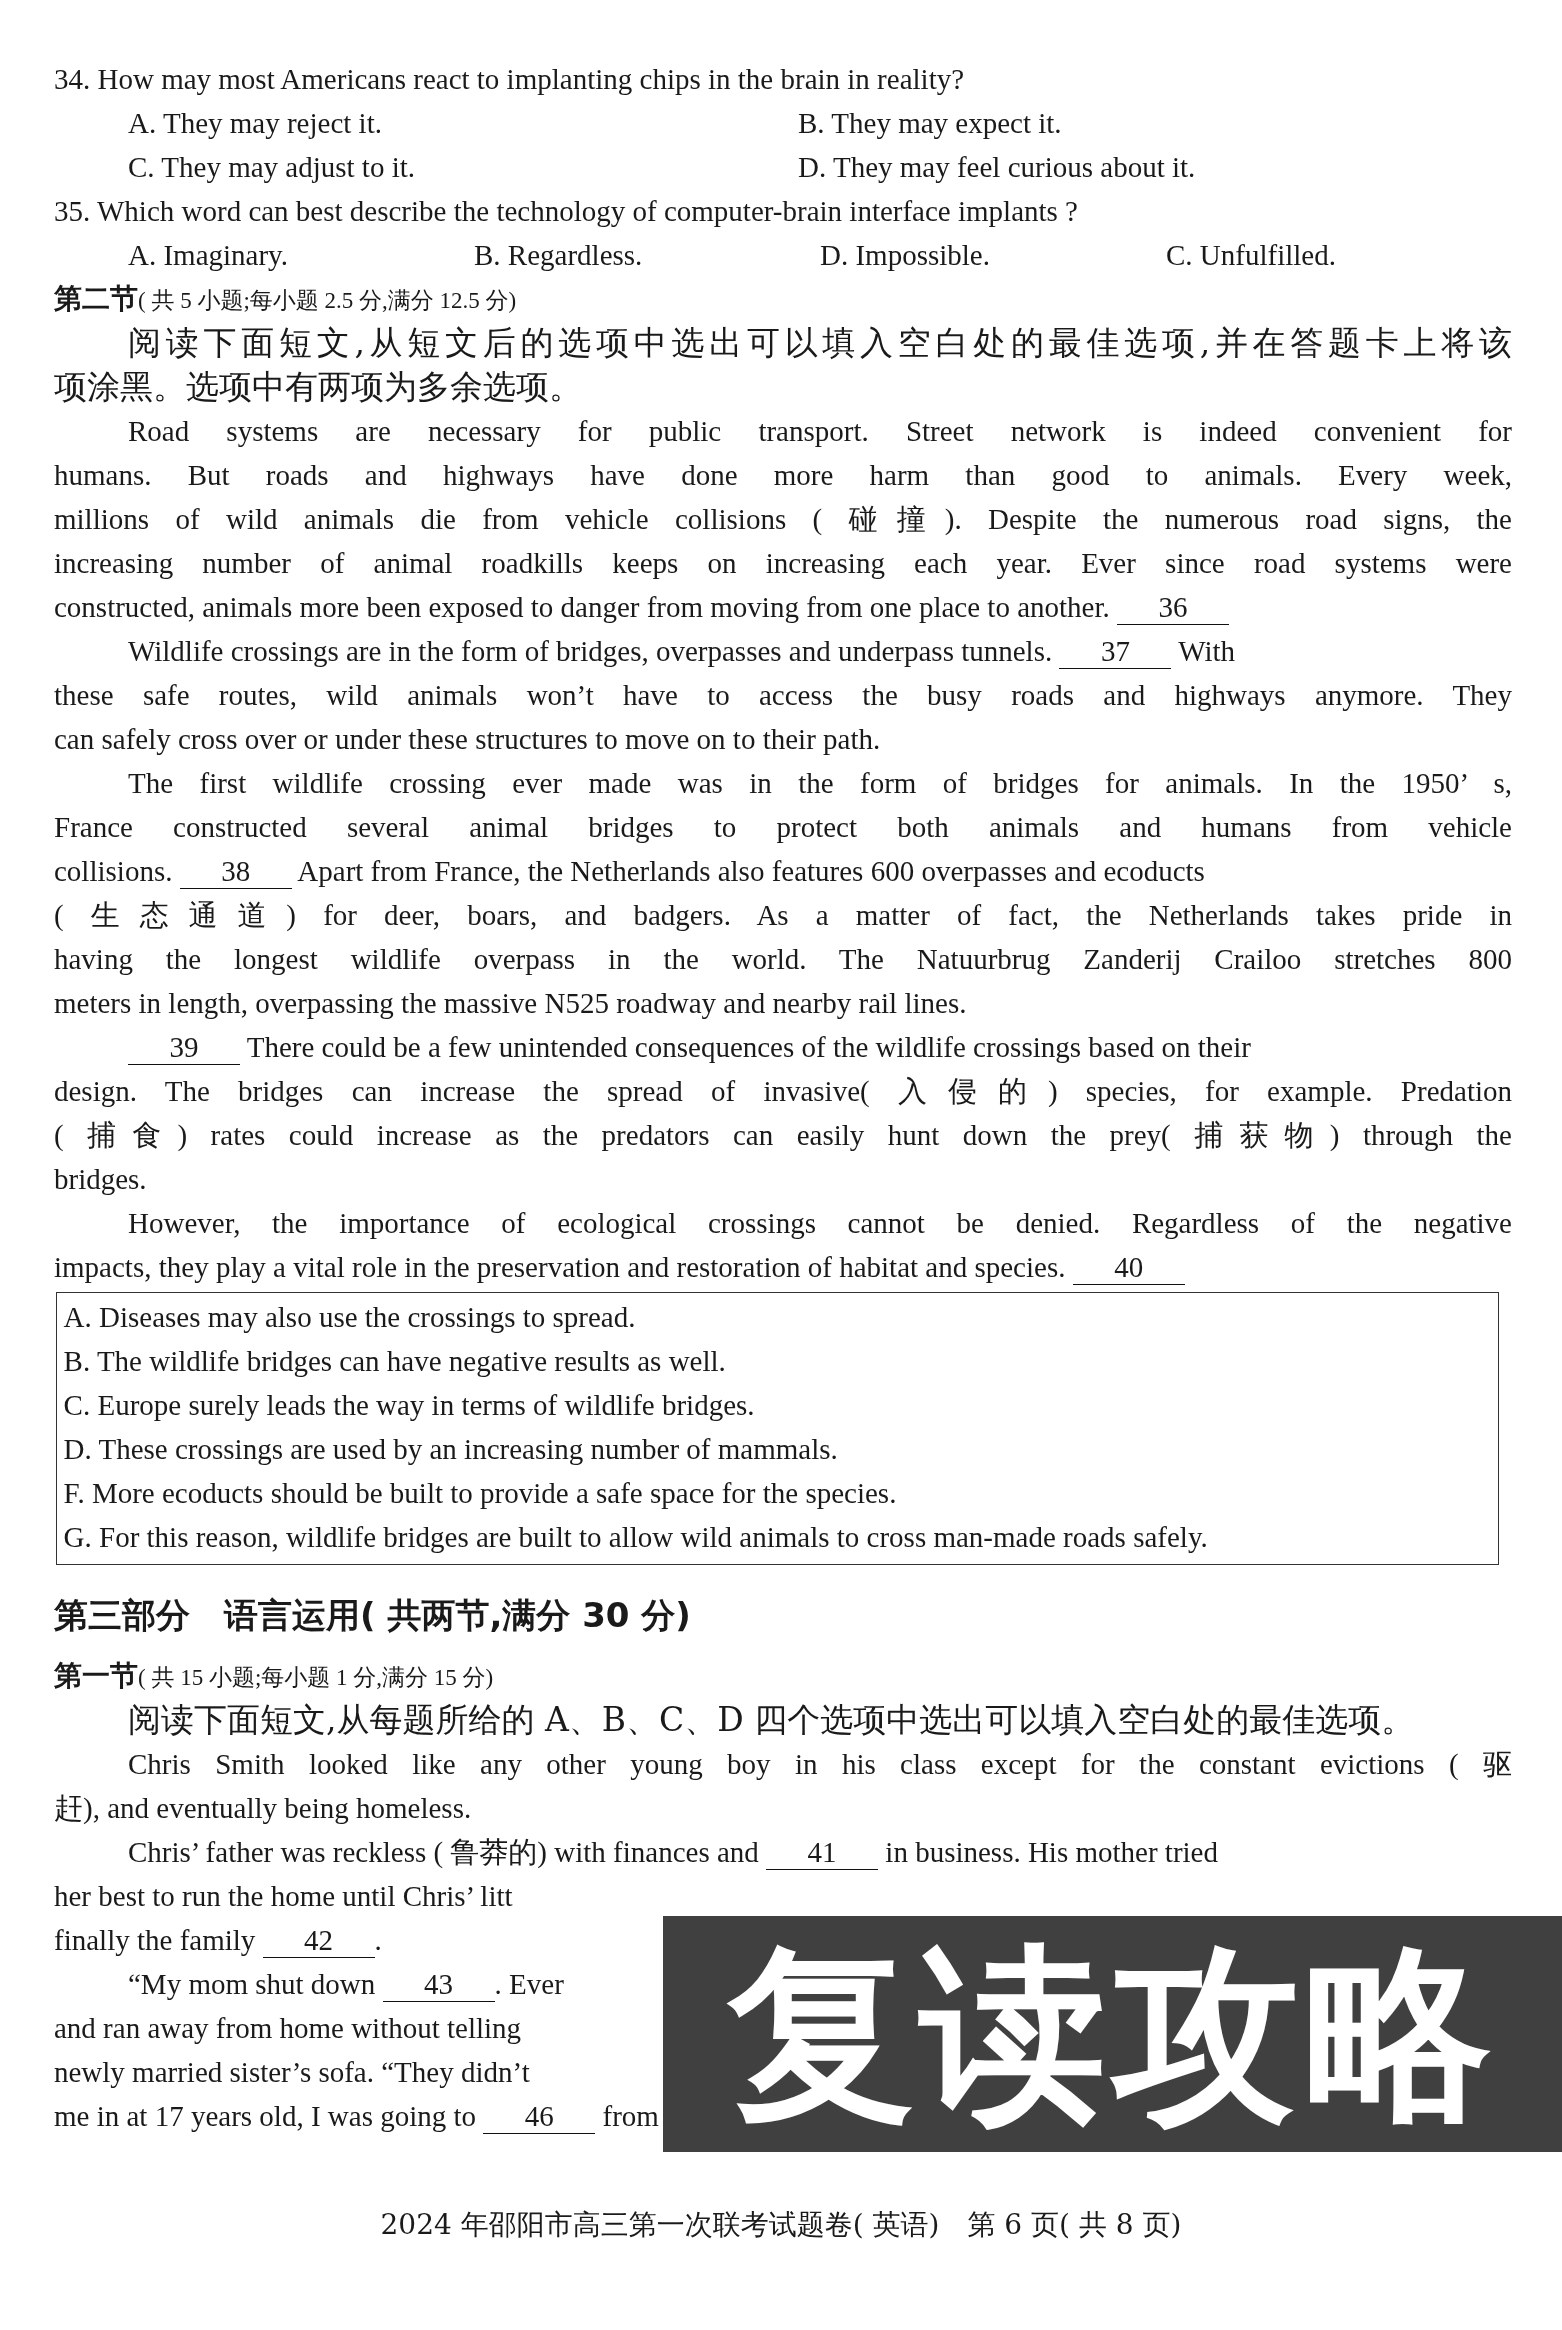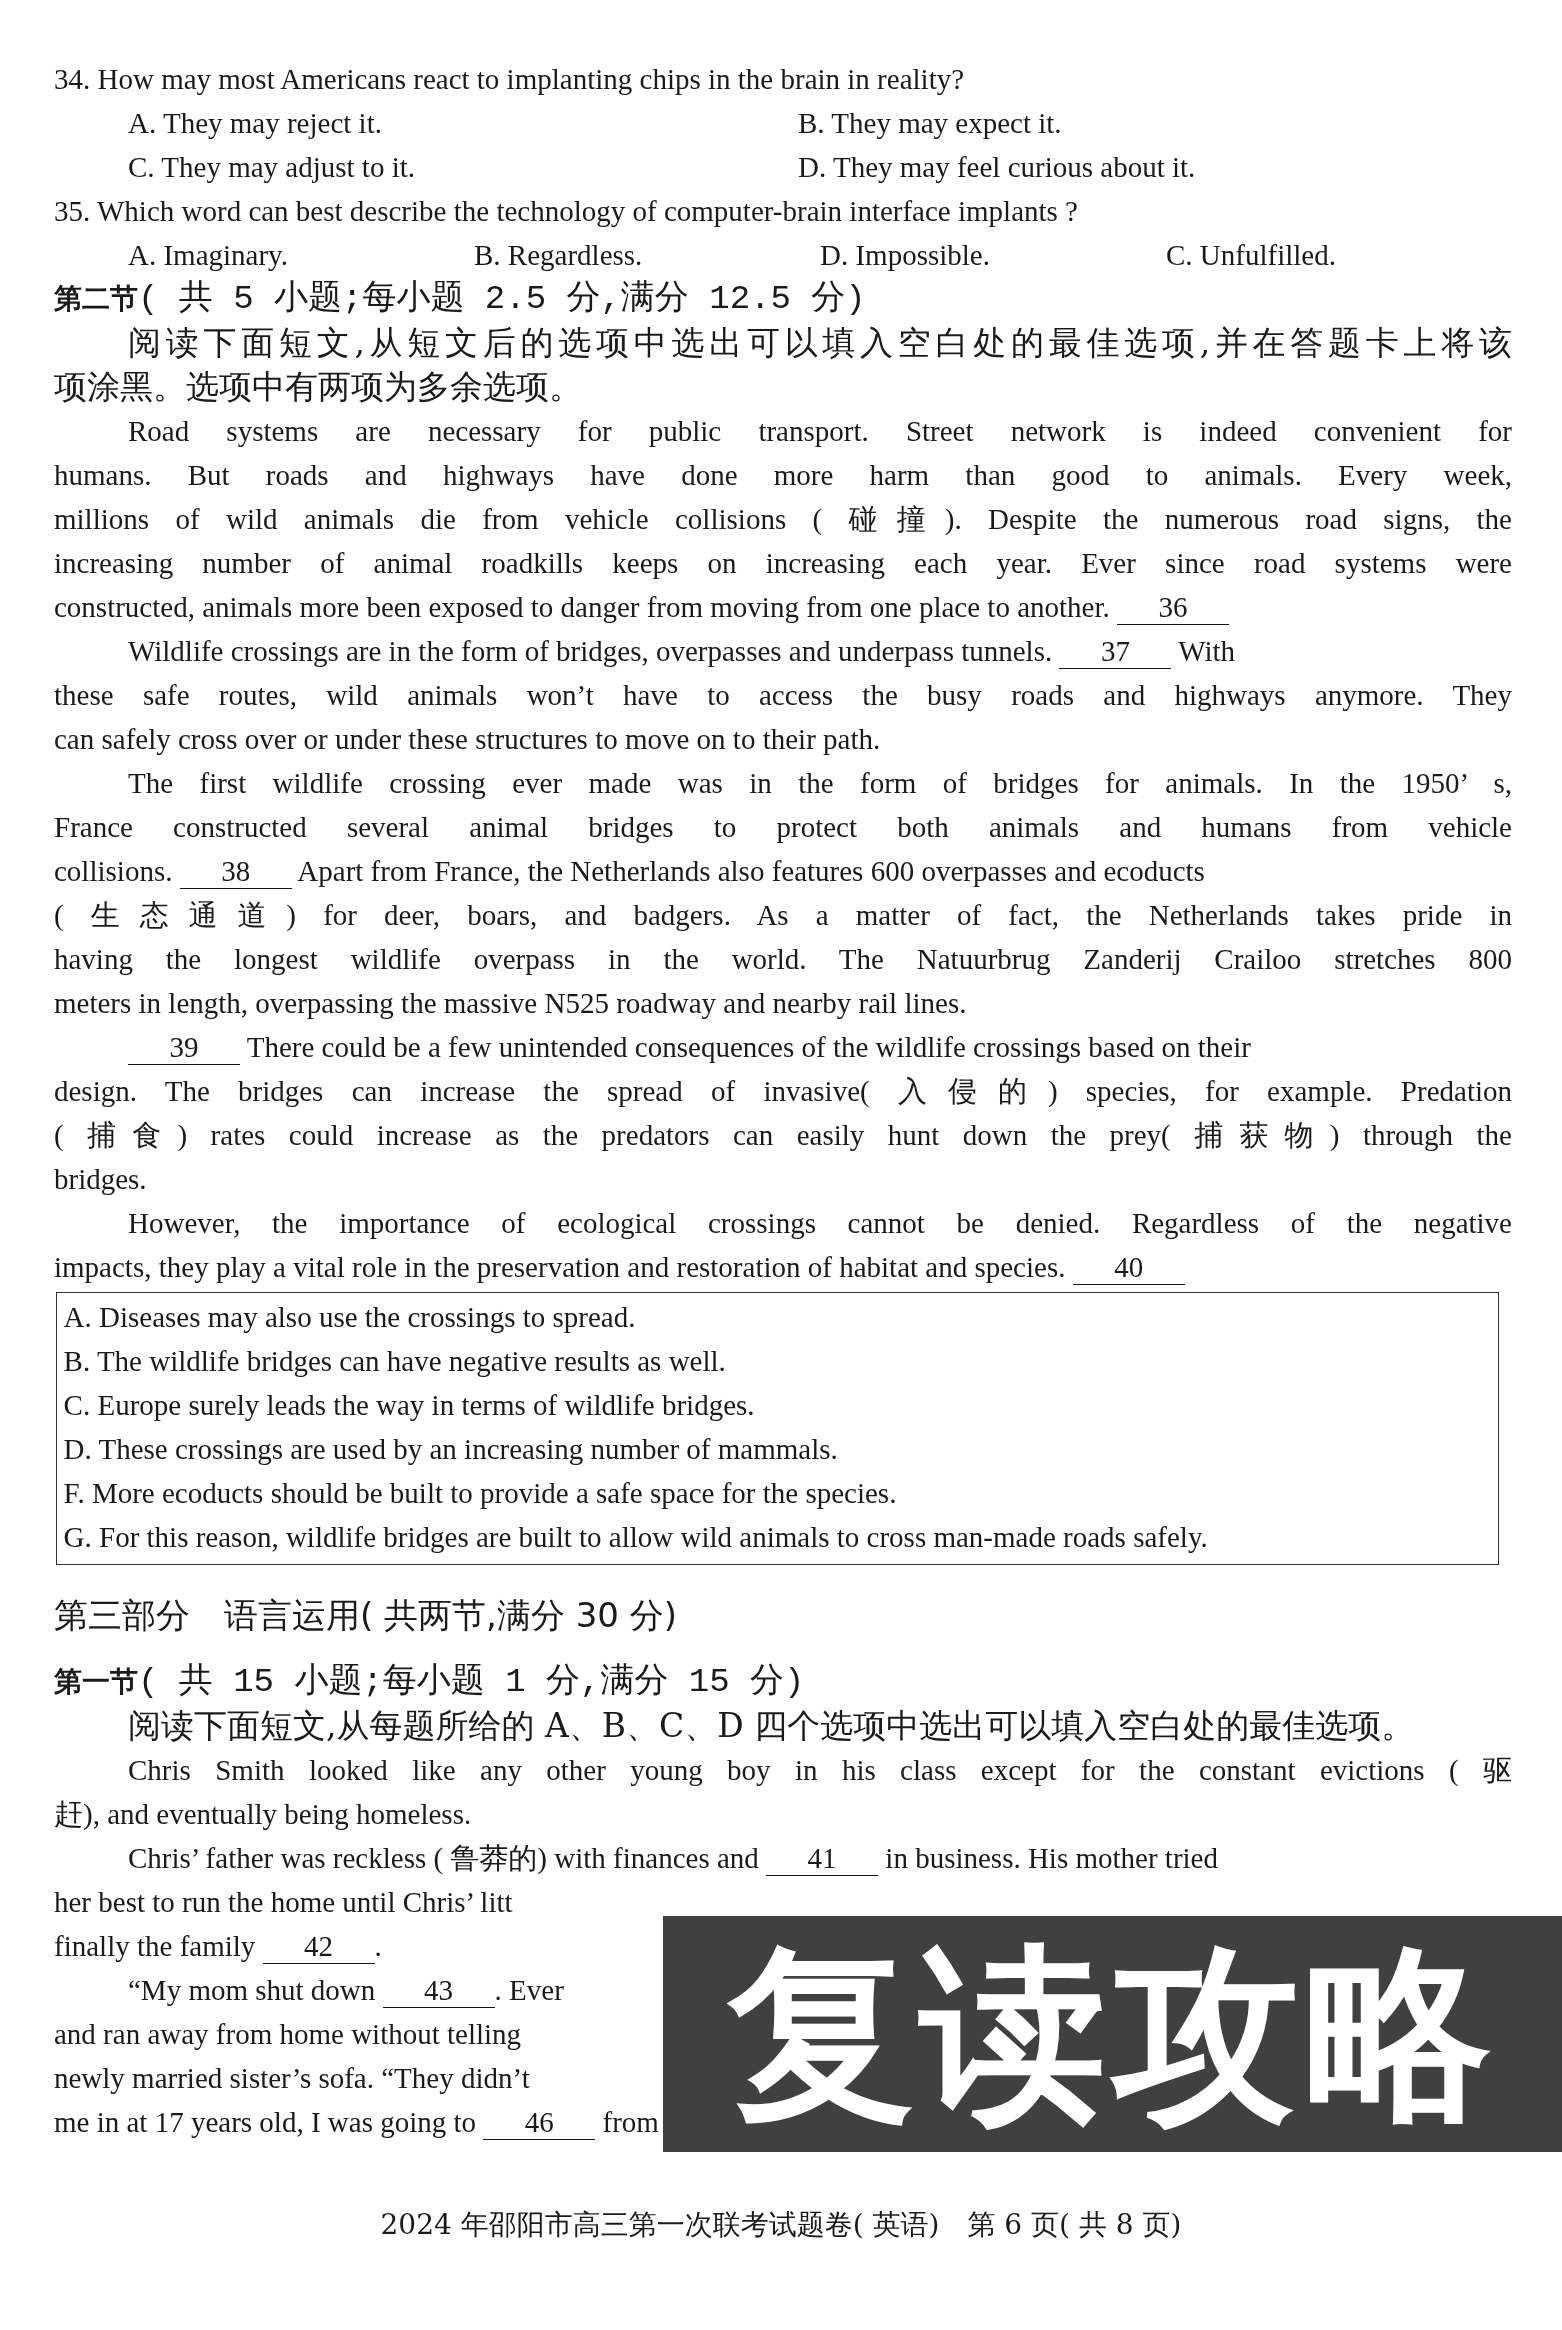--- a/index.html
+++ b/index.html
@@ -7,26 +7,26 @@
          font-family:"Liberation Serif","DejaVu Serif",serif; color:#1a1a1a; }
   .page { position:absolute; left:54px; top:57px; width:1458px; font-size:29px; line-height:44px; }
   .line { white-space:nowrap; height:44px; }
   .just { text-align:justify; text-align-last:justify; white-space:normal; height:44px; overflow:hidden; }
   .indent { padding-left:74px; }
   .opt-row { display:flex; height:44px; }
   .opt-row .c1 { padding-left:74px; width:744px; box-sizing:border-box; }
   .opt4 { display:flex; height:44px; padding-left:74px; }
   .opt4 span { width:348px; }
   .cn-head { font-family:"DejaVu Sans","Liberation Sans",sans-serif; font-weight:bold; font-size:28px; }
-  .cn-head .rest { font-weight:normal; font-family:Liberation Mono, monospace; font-size:34px; }
+  .cn-head .rest { font-weight:normal; font-family:Liberation Serif, serif; font-size:23px; }
   .cn { font-family:"DejaVu Serif",serif; font-size:33px; }
   .blank { display:inline-block; border-bottom:1.7px solid #111; text-align:center; min-width:112px; line-height:34px; }
   .box { border:1.7px solid #333; margin-left:1.7px; width:1443px; box-sizing:border-box; padding:1.7px 0 5.2px 6.9px; margin-top:3.4px; }
   .box .line { height:44px; }
-  .part3 { font-family:"DejaVu Sans","Liberation Sans",sans-serif; font-weight:normal; font-size:34px; height:52px; line-height:52px; margin-top:24px; margin-bottom:19px; }
+  .part3 { font-family:"DejaVu Sans","Liberation Sans",sans-serif; font-weight:bold; font-size:34px; height:52px; line-height:52px; margin-top:24px; margin-bottom:13px; }
   .overlay { position:absolute; left:663px; top:1916px; width:899px; height:236px; background:#404040;
              display:flex; align-items:center; justify-content:center; }
   .overlay span { color:#ffffff; font-family:"DejaVu Sans","Liberation Sans",sans-serif; font-weight:bold; font-size:187px; letter-spacing:5.2px; line-height:1; }
   .footer { position:absolute; left:0; width:1562px; top:2206px; text-align:center; font-family:"DejaVu Serif",serif; font-size:28px; }
 </style>
 </head>
 <body>
 
 <div class="page">
 

